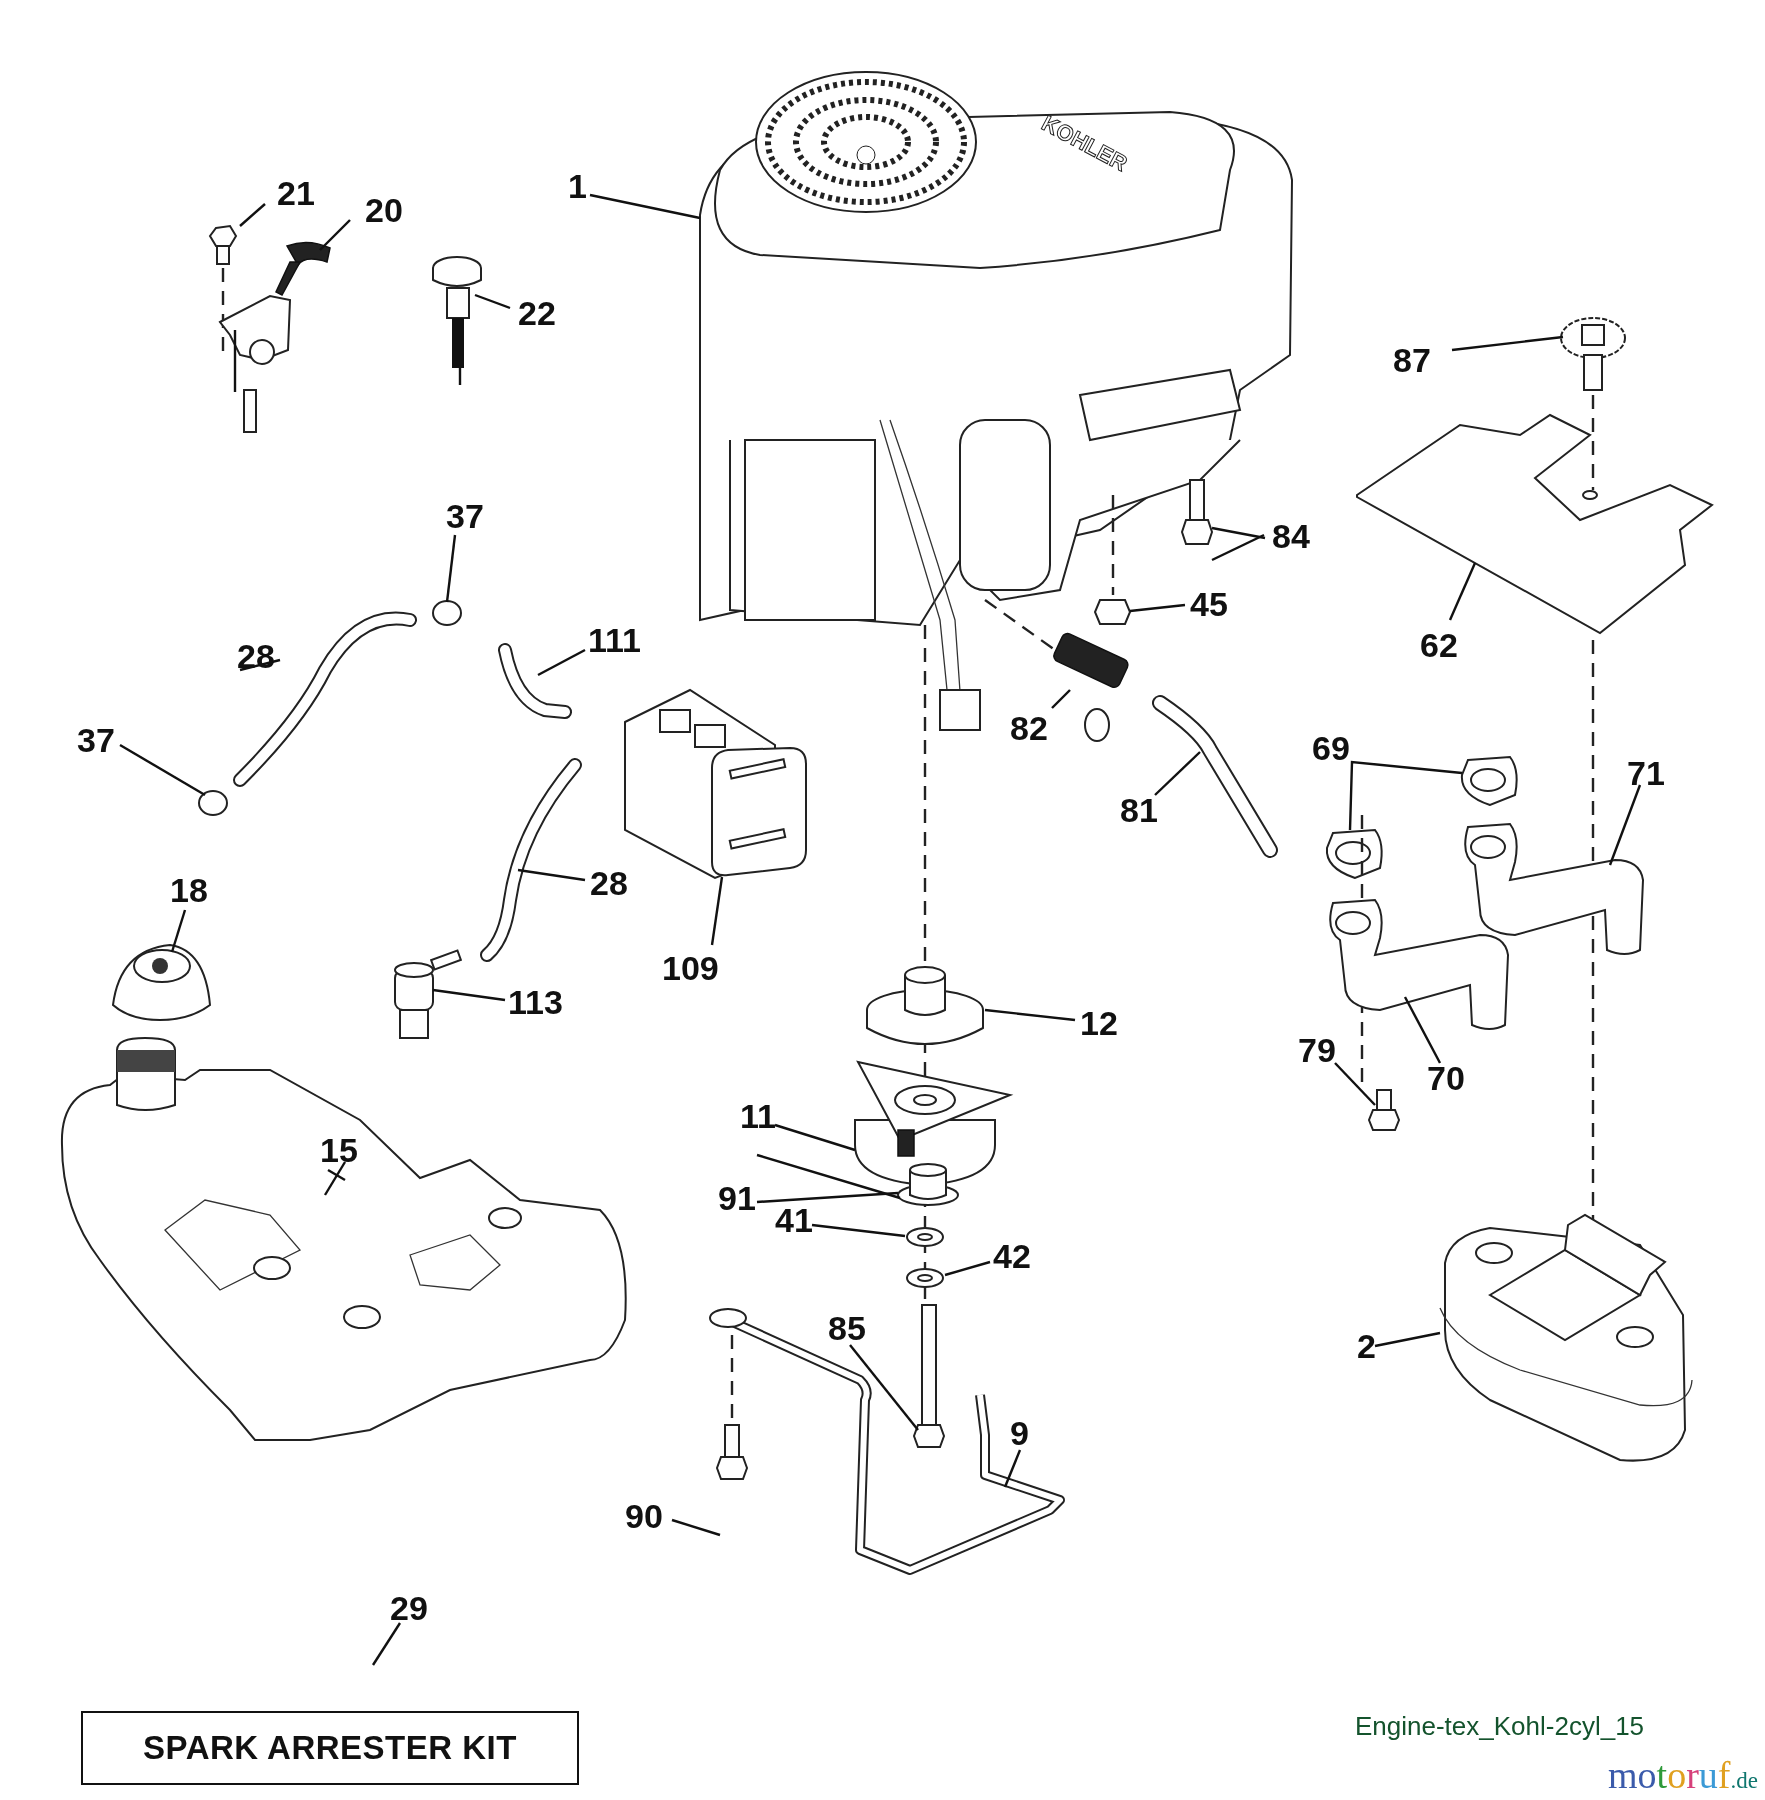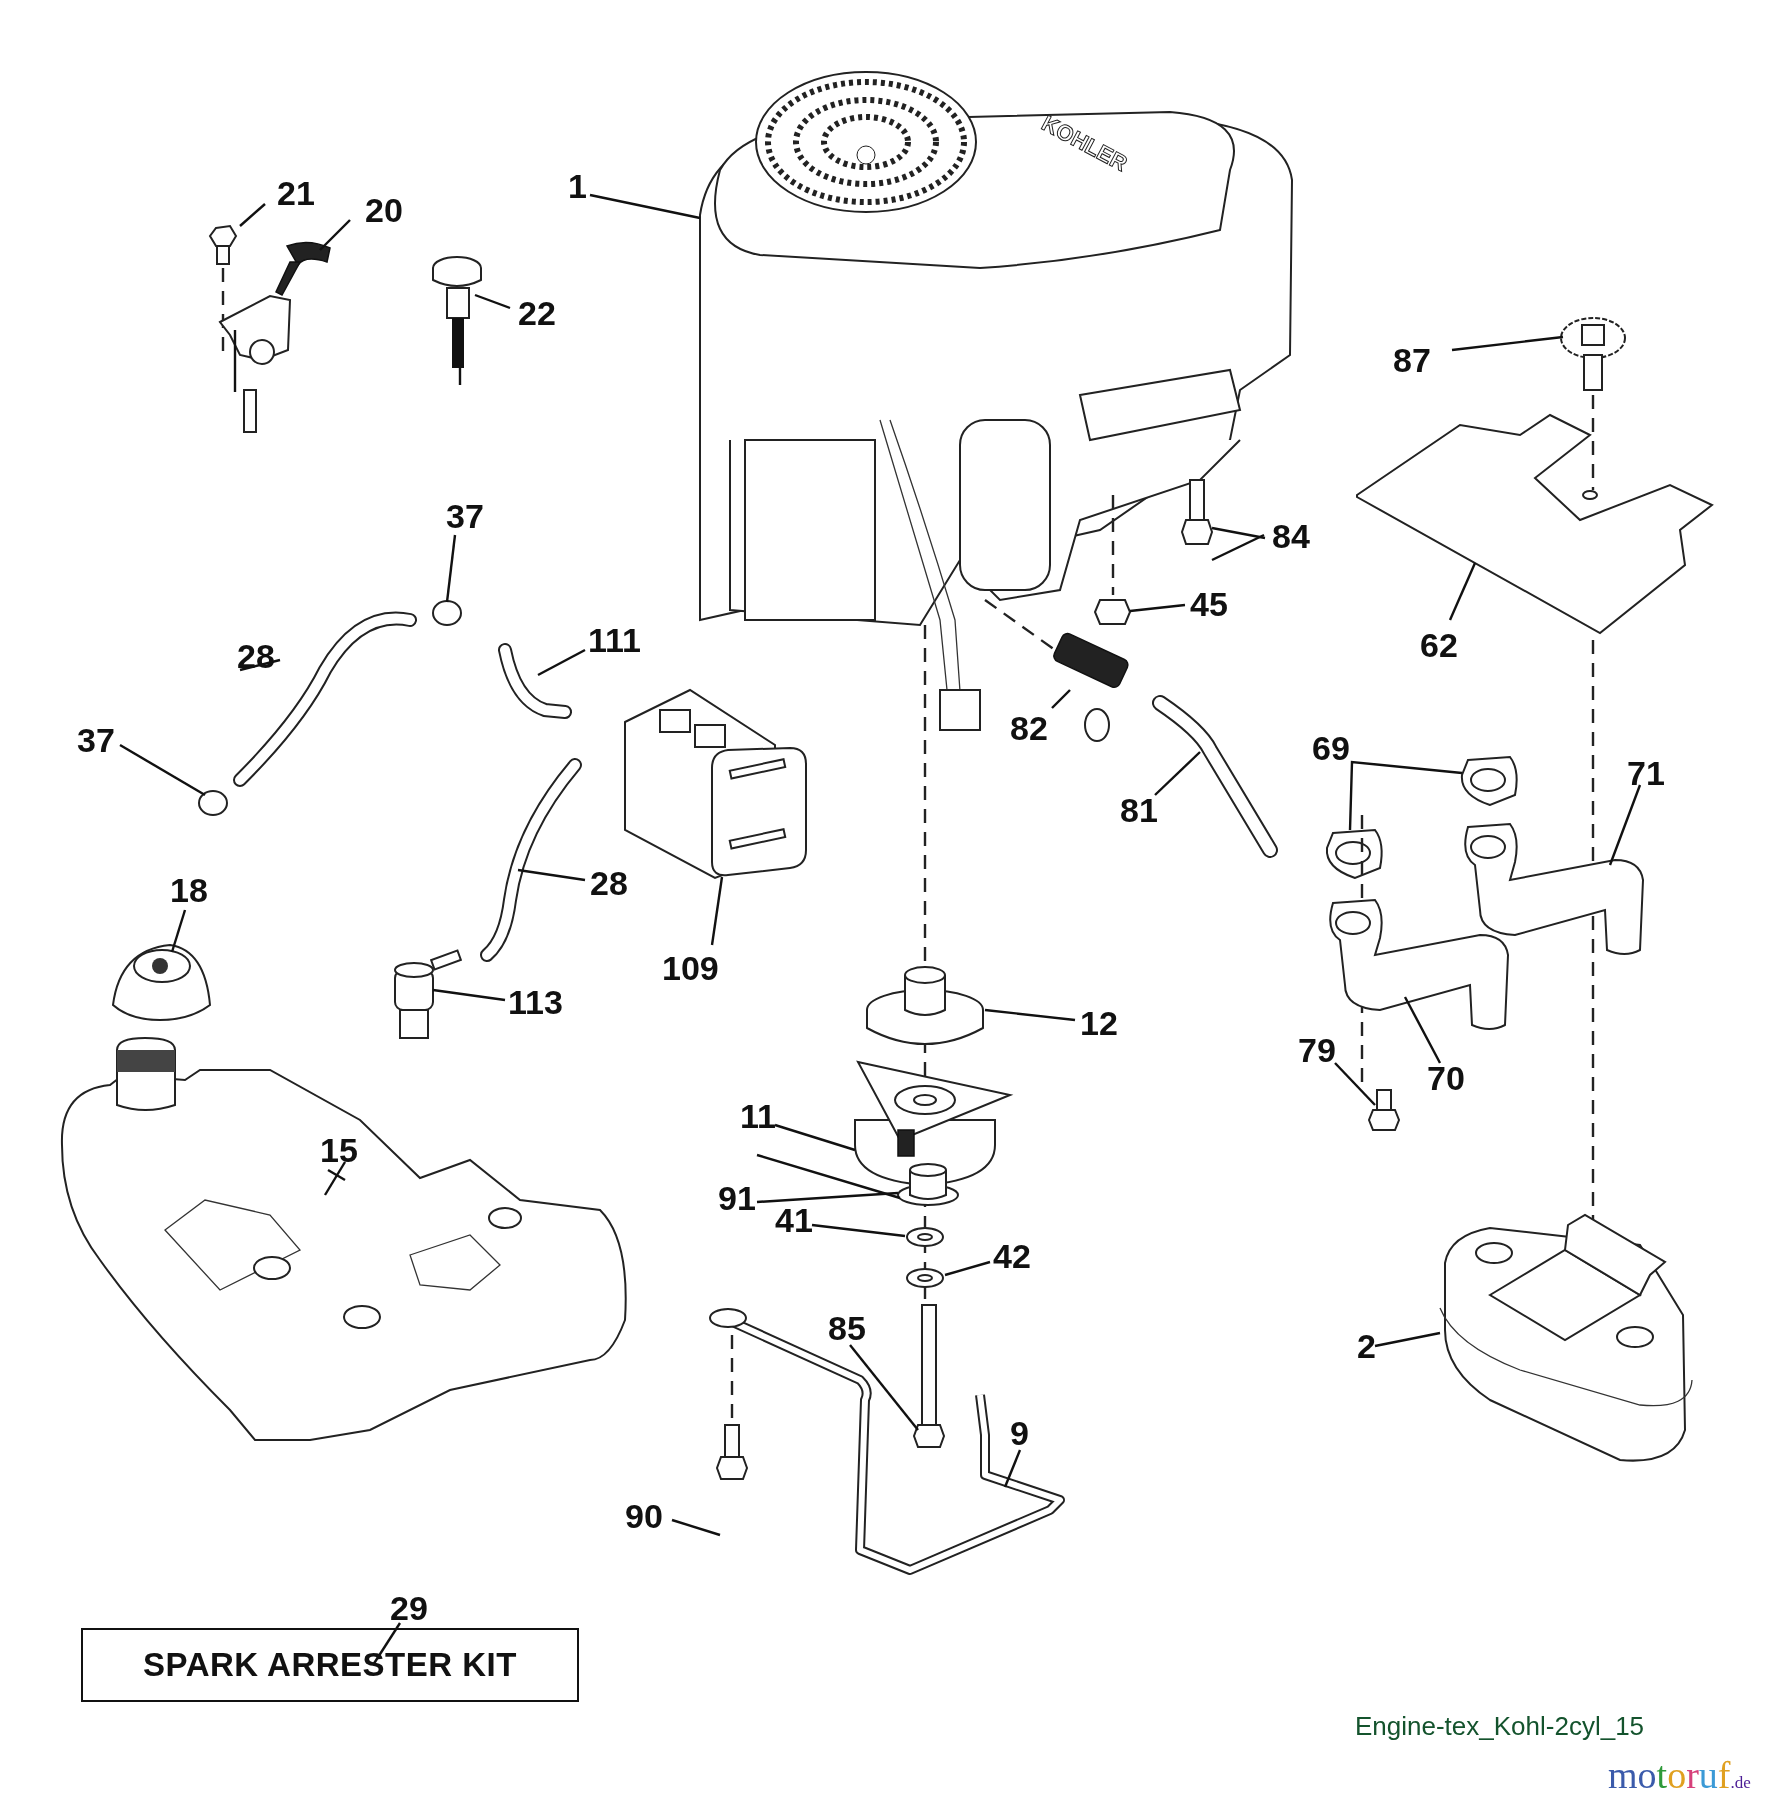--- a/index.html
+++ b/index.html
@@ -5,29 +5,29 @@
   html, body { margin:0; padding:0; background:#ffffff; }
   body { width:1765px; height:1800px; position:relative; overflow:hidden;
          font-family:"Liberation Sans", sans-serif; }
   #diagram { position:absolute; left:0; top:0; }
   .lbl { font-family:"Liberation Sans", sans-serif; font-weight:bold; font-size:34px; fill:#111; }
   .ldr { stroke:#111; stroke-width:2.4; fill:none; }
   .part { stroke:#222; stroke-width:2; fill:#fff; }
   .thin { stroke:#333; stroke-width:1.3; fill:none; }
   .dash { stroke:#222; stroke-width:2.4; stroke-dasharray:14 9; fill:none; }
   .dark { fill:#222; stroke:#111; stroke-width:1.5; }
-  .kit-box { position:absolute; left:81px; top:1628px; width:498px; height:74px;
+  .kit-box { position:absolute; left:81px; top:1711px; width:498px; height:74px;
              border:2.5px solid #111; box-sizing:border-box;
              display:flex; align-items:center; justify-content:center; }
   .kit-text { font-family:"Liberation Sans", sans-serif; font-weight:bold; font-size:33px; color:#111; letter-spacing:0.5px; }
   .ref-code { position:absolute; left:1355px; top:1711px; font-size:26px; color:#14532d;
               font-family:"Liberation Sans", sans-serif; }
   .logo { position:absolute; left:1608px; top:1755px; font-family:"Liberation Serif", serif;
           font-size:38px; line-height:40px; }
-  .logo .de { font-size:17px; color:#4c1d95; }
+  .logo .de { font-size:23px; color:#0f766e; }
 </style>
 </head>
 <body>
 
 <svg id="diagram" width="1765" height="1800" viewBox="0 0 1765 1800">
 
   <g>
     <path class="part" d="M700,215 Q710,150 780,138 L1190,120 Q1285,130 1292,180 L1290,355 L1240,390 L1230,440 L1100,530 L700,620 Z"></path>
     <path class="part" d="M720,170 Q745,125 850,120 L1170,112 Q1250,118 1230,170 L1220,230 Q1100,260 980,268 L760,255 Q700,245 720,170 Z"></path>
     <ellipse cx="866" cy="142" rx="110" ry="70" fill="#fff" stroke="#222" stroke-width="2"></ellipse>

